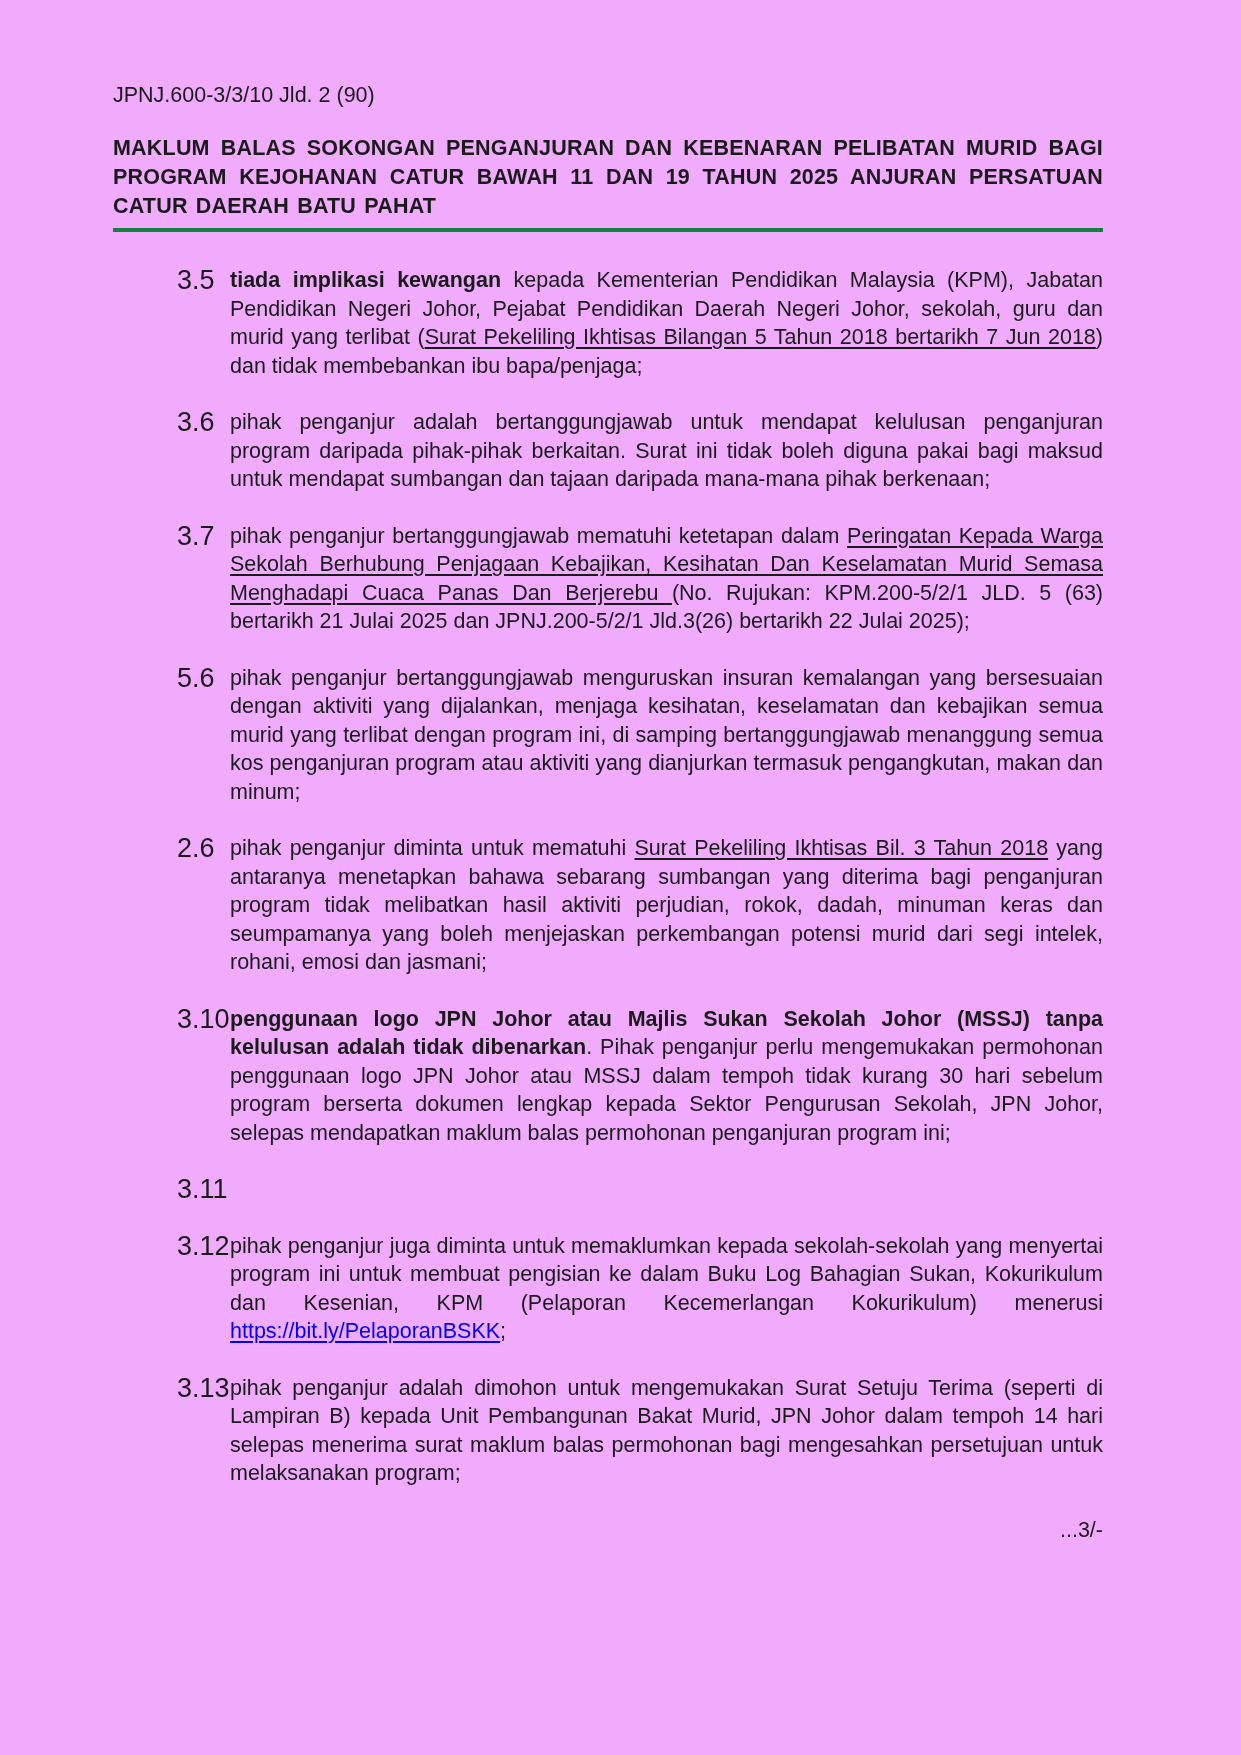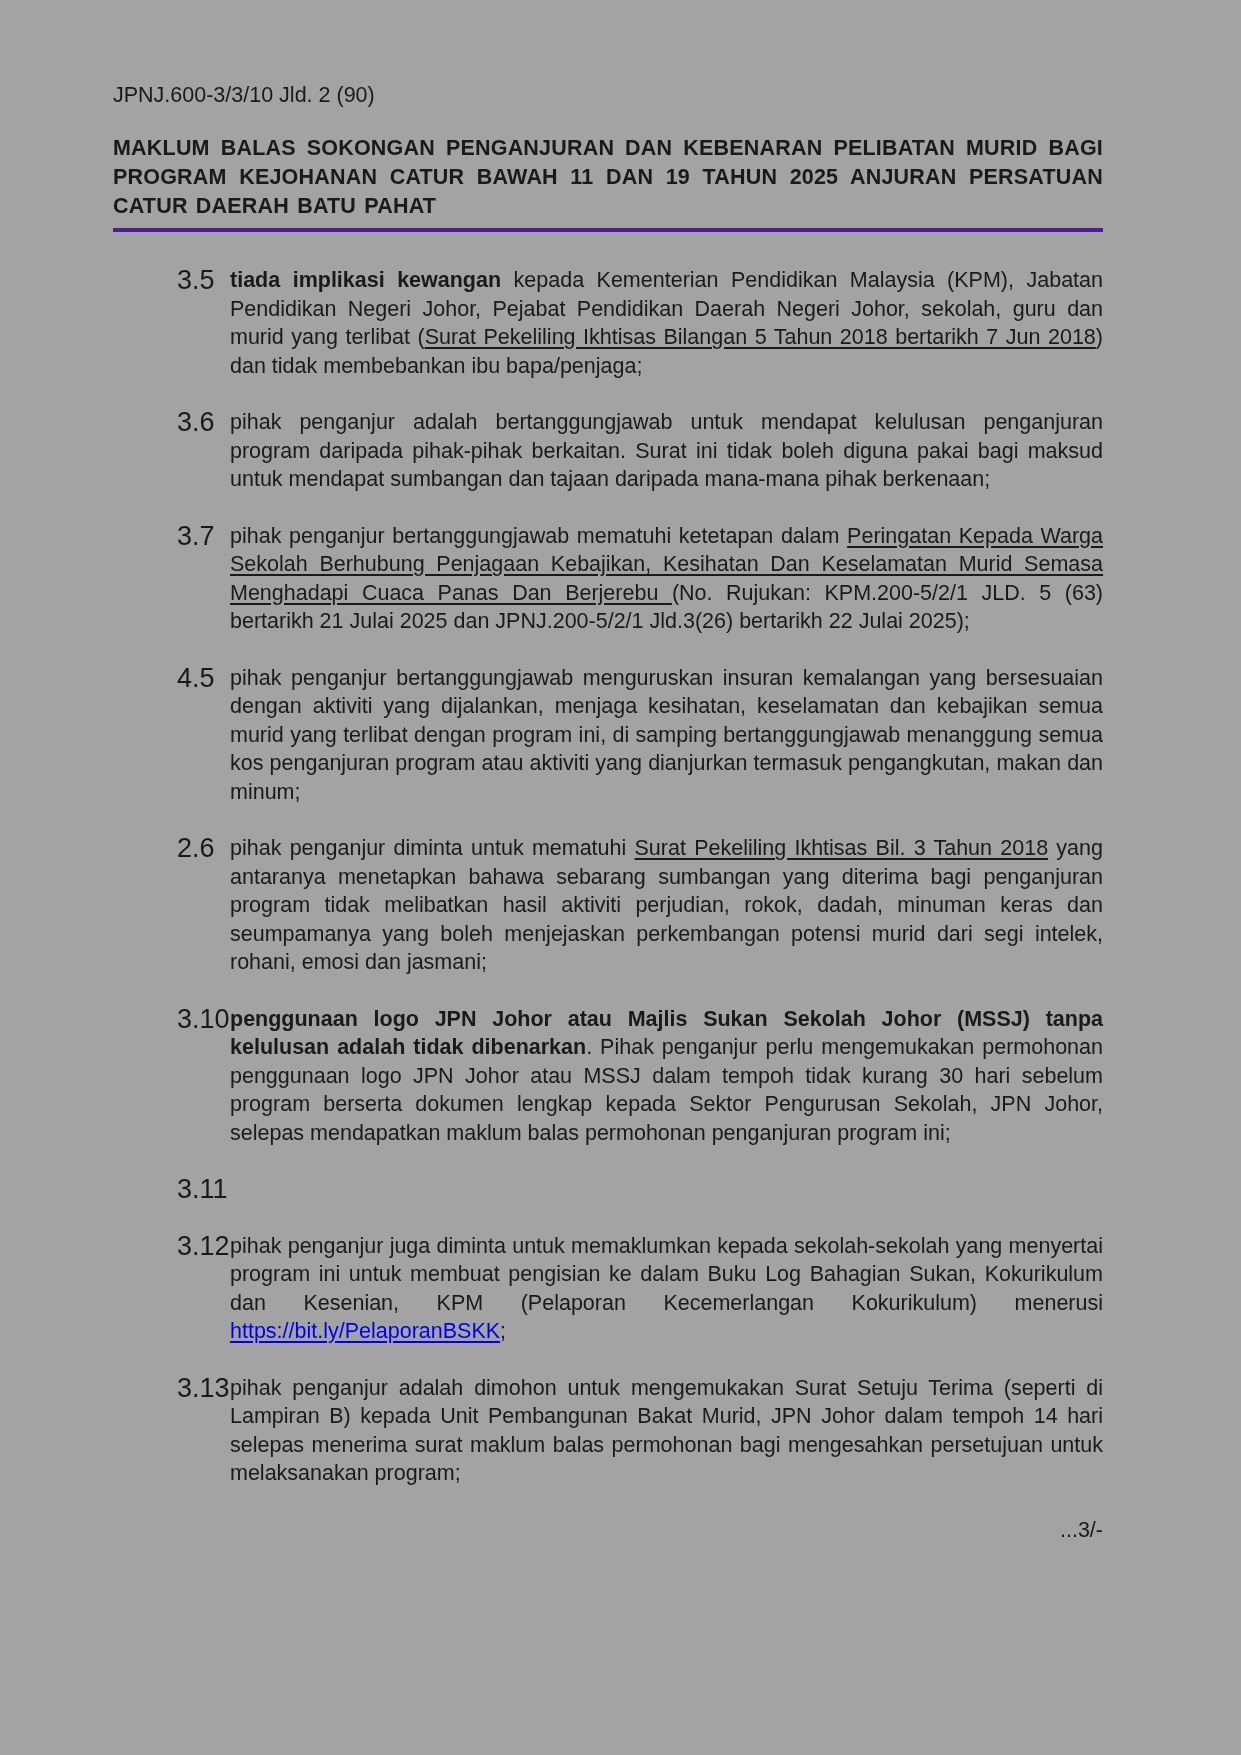--- a/index.html
+++ b/index.html
@@ -1,40 +1,40 @@
 <!DOCTYPE html>
 <html style="--link-color: #0000ee;"><head>
 <meta charset="utf-8">
 <style>
   html, body { margin: 0; padding: 0; background: #7a7a7a; }
   .page {
     width: 1241px;
     height: 1755px;
     margin: 0 auto;
-    background: #a3a3a3;
+    background: #f0abfc;
     box-sizing: border-box;
     padding: 82px 138px 0 113px;
     font-family: "Liberation Sans", "DejaVu Sans", sans-serif;
     color: #1a1a1a;
     position: relative;
   }
   .ref {
     font-size: 21.5px;
     line-height: 26px;
     margin-bottom: 26px;
     white-space: nowrap;
   }
   .title {
     font-weight: bold;
     font-size: 21.5px;
     line-height: 29px;
     text-align: justify;
     letter-spacing: 0.2px;
     word-spacing: 2px;
-    border-bottom: 4px solid #4c1d95;
+    border-bottom: 4px solid #15803d;
     padding-bottom: 7px;
     margin-bottom: 34px;
   }
   .clauses { }
   .clause {
     display: flex;
     margin-bottom: 28px;
   }
   .clause-num {
     margin-left: 64px;
@@ -78,21 +78,21 @@
       </div>
       <div class="clause">
         <div class="clause-num">3.6</div>
         <div class="clause-body"><span>pihak penganjur adalah bertanggungjawab untuk mendapat kelulusan penganjuran program daripada pihak-pihak berkaitan. Surat ini tidak boleh diguna pakai bagi maksud untuk mendapat sumbangan dan tajaan daripada mana-mana pihak berkenaan;</span></div>
       </div>
       <div class="clause">
         <div class="clause-num">3.7</div>
         <div class="clause-body"><span>pihak penganjur bertanggungjawab mematuhi ketetapan dalam </span><span class="seg-underline">Peringatan Kepada Warga Sekolah Berhubung Penjagaan Kebajikan, Kesihatan Dan Keselamatan Murid Semasa Menghadapi Cuaca Panas Dan Berjerebu </span><span>(No. Rujukan: KPM.200-5/2/1 JLD. 5 (63) bertarikh 21 Julai 2025 dan JPNJ.200-5/2/1 Jld.3(26) bertarikh 22 Julai 2025);</span></div>
       </div>
       <div class="clause">
-        <div class="clause-num">4.5</div>
+        <div class="clause-num">5.6</div>
         <div class="clause-body"><span>pihak penganjur bertanggungjawab menguruskan insuran kemalangan yang bersesuaian dengan aktiviti yang dijalankan, menjaga kesihatan, keselamatan dan kebajikan semua murid yang terlibat dengan program ini, di samping bertanggungjawab menanggung semua kos penganjuran program atau aktiviti yang dianjurkan termasuk pengangkutan, makan dan minum;</span></div>
       </div>
       <div class="clause">
         <div class="clause-num">2.6</div>
         <div class="clause-body"><span>pihak penganjur diminta untuk mematuhi </span><span class="seg-underline">Surat Pekeliling Ikhtisas Bil. 3 Tahun 2018</span><span> yang antaranya menetapkan bahawa sebarang sumbangan yang diterima bagi penganjuran program tidak melibatkan hasil aktiviti perjudian, rokok, dadah, minuman keras dan seumpamanya yang boleh menjejaskan perkembangan potensi murid dari segi intelek, rohani, emosi dan jasmani;</span></div>
       </div>
       <div class="clause">
         <div class="clause-num">3.10</div>
         <div class="clause-body"><span class="seg-bold">penggunaan logo JPN Johor atau Majlis Sukan Sekolah Johor (MSSJ) tanpa kelulusan adalah tidak dibenarkan</span><span>. Pihak penganjur perlu mengemukakan permohonan penggunaan logo JPN Johor atau MSSJ dalam tempoh tidak kurang 30 hari sebelum program berserta dokumen lengkap kepada Sektor Pengurusan Sekolah, JPN Johor, selepas mendapatkan maklum balas permohonan penganjuran program ini;</span></div>
       </div>

